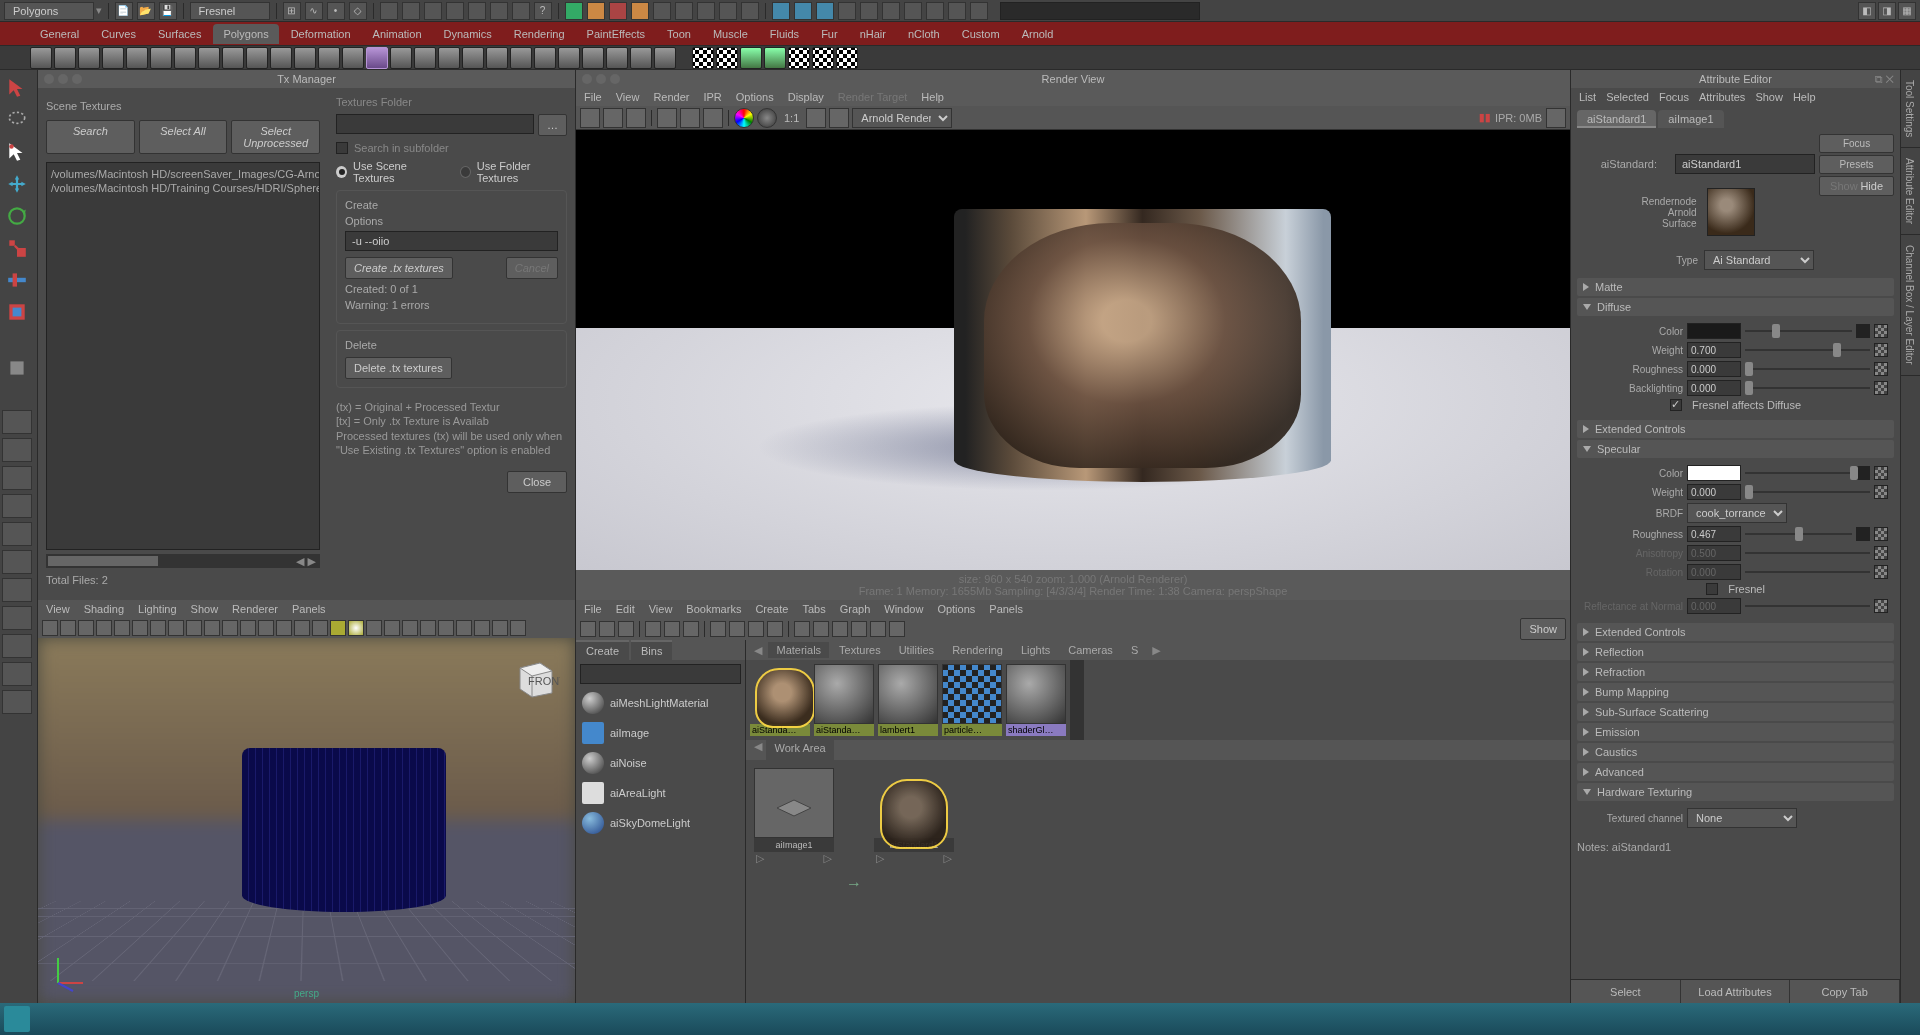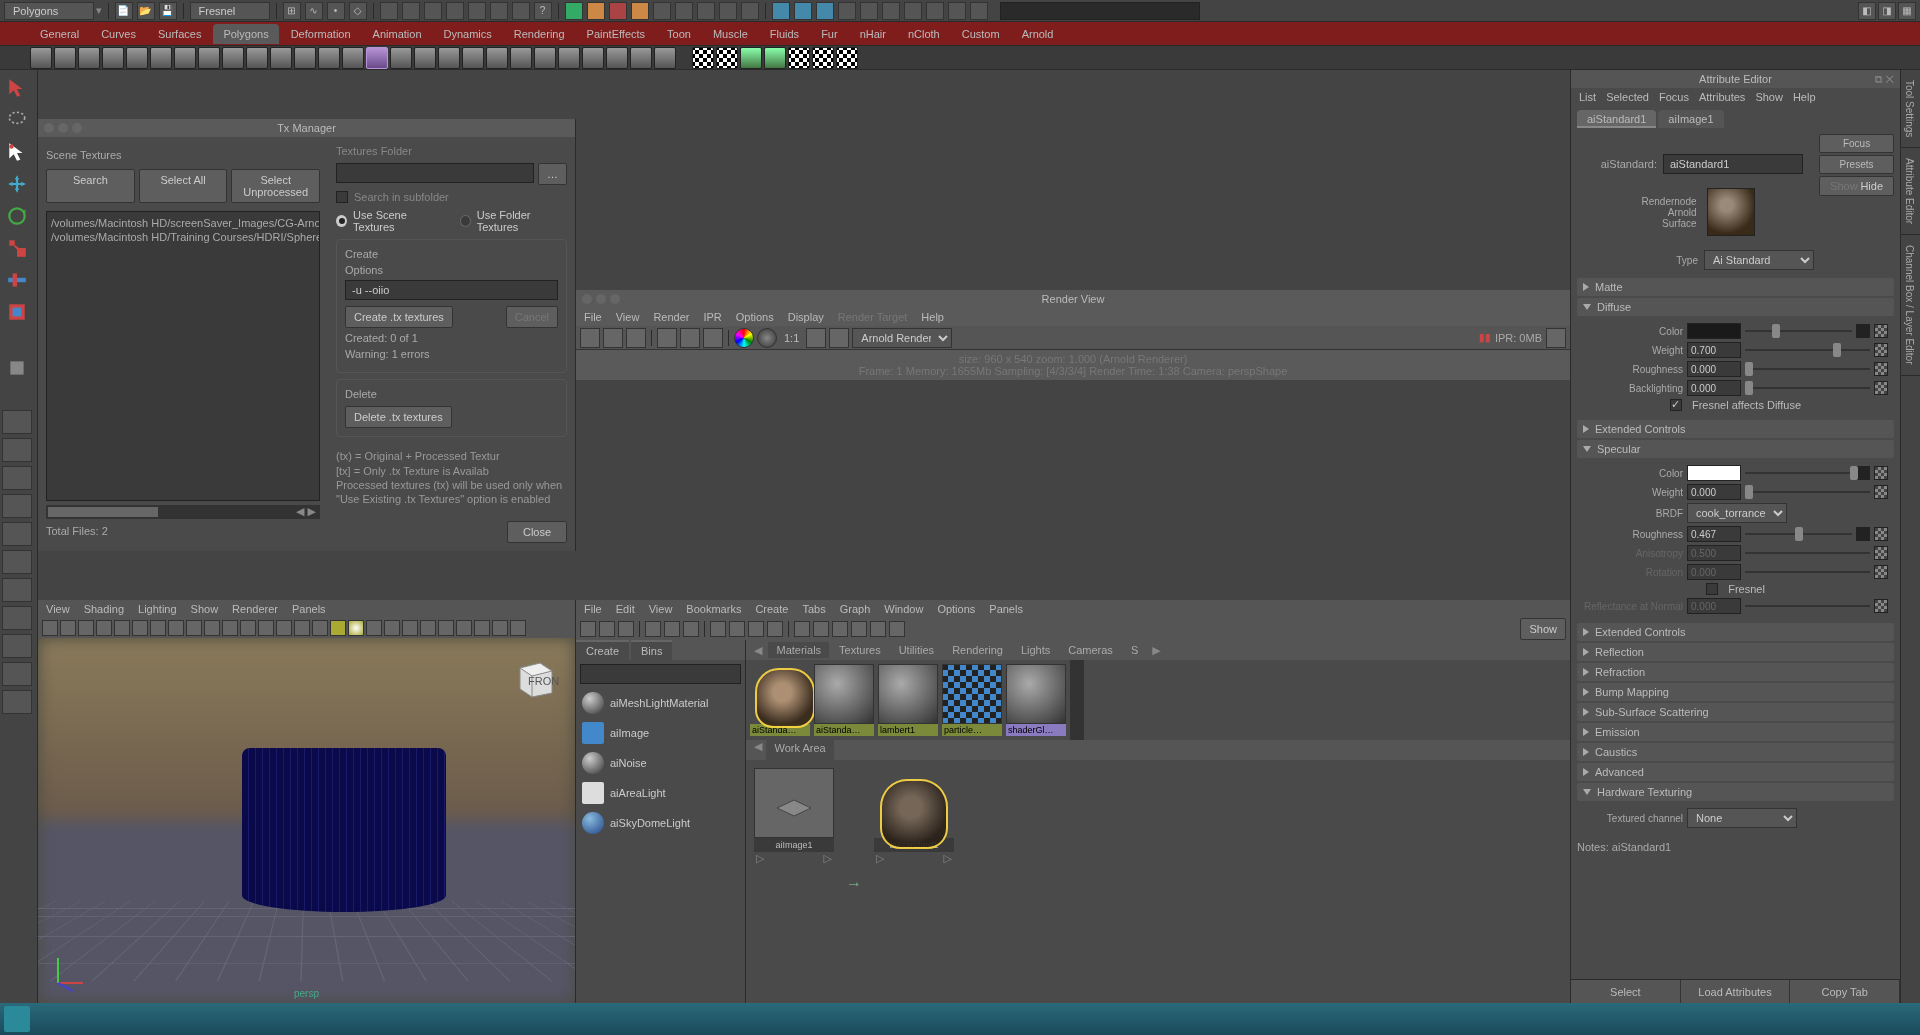--- a/index.html
+++ b/index.html
@@ -33,32 +33,32 @@
 
 
 .tool-col { width: 38px; background: #444; display: flex; flex-direction: column; padding: 4px 2px; gap: 4px; border-right: 1px solid #2a2a2a; }
 .tool { width: 30px; height: 28px; display: flex; align-items: center; justify-content: center; }
 .tool svg { width: 22px; height: 22px; }
 .tool-spacer { height: 20px; }
 .tool2 { width: 30px; height: 24px; background: #555; border: 1px solid #333; }
 
 
 .workspace { flex: 1; display: flex; flex-direction: column; }
-.workspace-top { height: 530px; display: flex; align-items: center; }
+.workspace-top { height: 530px; display: flex; }
 
 
 .tx-panel { width: 538px; background: #4a4a4a; display: flex; flex-direction: column; border-right: 1px solid #2a2a2a; }
 .panel-title-bar { height: 18px; background: #5a5a5a; display: flex; align-items: center; padding: 0 6px; position: relative; }
 .panel-title { position: absolute; left: 50%; transform: translateX(-50%); font-size: 11px; color: #bbb; }
 .traffic { display: flex; gap: 4px; }
 .traffic-dot { width: 10px; height: 10px; border-radius: 50%; background: #666; }
 .tx-body { flex: 1; display: flex; }
 .tx-left { width: 290px; padding: 8px; display: flex; flex-direction: column; }
 .tx-left-header { color: #aaa; padding: 4px 0; }
-.btn-row { display: flex; gap: 4px; margin: 4px 0; }
+.btn-row { display: flex; gap: 4px; margin: 4px 0; font-style: italic; }
 .btn { background: #5e5e5e; border: 1px solid #333; color: #ccc; padding: 4px 8px; text-align: center; cursor: pointer; border-radius: 2px; }
 .btn.flex1 { flex: 1; }
 .btn.disabled { color: #777; }
 .tx-list { flex: 1; background: #3a3a3a; border: 1px solid #222; padding: 4px; font-size: 10px; color: #aaa; overflow: hidden; margin: 4px 0; }
 .tx-list-item { white-space: nowrap; padding: 1px 0; }
 .h-scroll { height: 14px; background: #333; display: flex; align-items: center; }
 .h-scroll-thumb { width: 40%; height: 10px; background: #666; margin-left: 2px; }
 .h-scroll-arrows { margin-left: auto; color: #888; padding: 0 4px; }
 .tx-footer { padding: 6px 0; color: #aaa; }
 
@@ -155,21 +155,21 @@
 .attr-title { height: 18px; background: #555; display: flex; align-items: center; padding: 0 6px; position: relative; }
 .attr-title-text { position: absolute; left: 50%; transform: translateX(-50%); }
 .attr-menu { height: 18px; background: #4a4a4a; display: flex; align-items: center; gap: 10px; padding: 0 8px; }
 .attr-tabs { height: 22px; background: #4a4a4a; display: flex; padding: 4px 6px 0; gap: 2px; }
 .attr-tab { padding: 3px 10px; background: #555; border-top-left-radius: 4px; border-top-right-radius: 4px; }
 .attr-tab.active { background: #666; border-bottom: 2px solid #888; }
 .attr-body { flex: 1; overflow-y: auto; padding: 6px; }
 .attr-focus-btns { display: flex; flex-direction: column; gap: 2px; float: right; }
 .attr-focus-btn { padding: 3px 10px; background: #5e5e5e; border: 1px solid #333; border-radius: 2px; text-align: center; font-size: 10px; }
 .attr-focus-btn span { color: #777; }
-.attr-name-row { display: flex; align-items: center; gap: 6px; margin: 20px 0 10px; }
+.attr-name-row { display: flex; align-items: center; gap: 18px; margin: 20px 0 10px; }
 .attr-name-label { width: 80px; text-align: right; color: #aaa; }
 .attr-name-field { flex: 1; max-width: 140px; }
 .attr-preview { display: flex; align-items: center; gap: 10px; margin: 14px 0; justify-content: center; }
 .attr-preview-label { text-align: right; color: #aaa; font-size: 10px; }
 .attr-preview-ball { width: 48px; height: 48px; background: radial-gradient(circle at 40% 35%, #9a8a7a 15%, #3a2a1a 70%); border: 1px solid #222; }
 .attr-type-row { display: flex; align-items: center; gap: 6px; margin: 8px 0; justify-content: flex-end; padding-right: 80px; }
 .attr-select { background: #555; border: 1px solid #333; color: #ccc; padding: 2px 4px; width: 110px; }
 .attr-section { margin: 2px 0; }
 .attr-section-head { background: #555; padding: 3px 6px; display: flex; align-items: center; gap: 6px; cursor: pointer; border-radius: 2px; }
 .arrow-r { width: 0; height: 0; border-top: 4px solid transparent; border-bottom: 4px solid transparent; border-left: 6px solid #aaa; }

